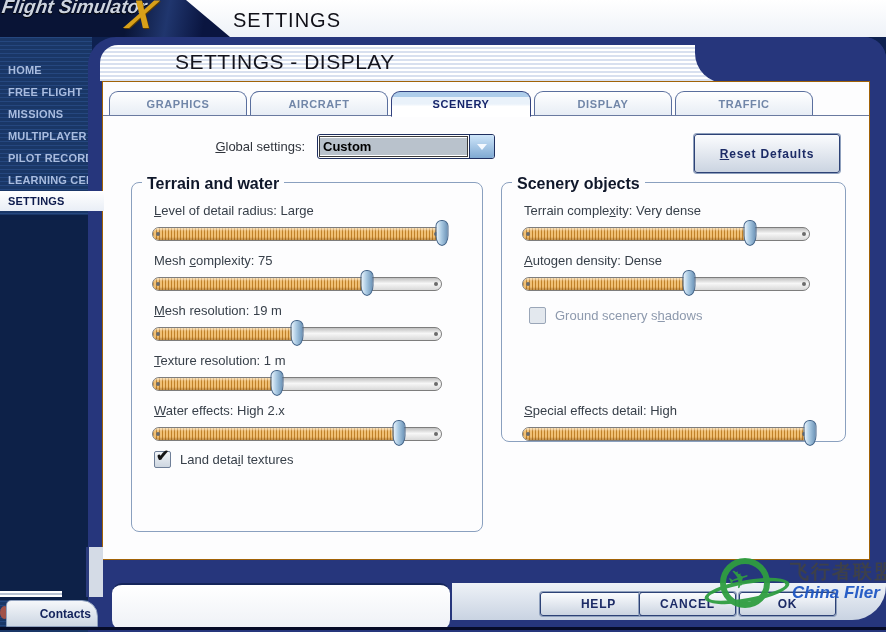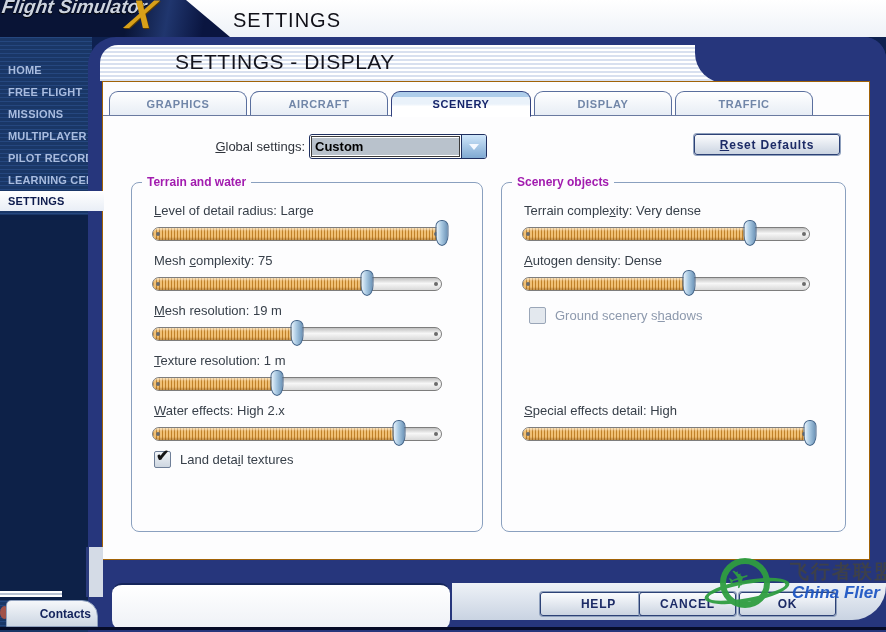--- a/index.html
+++ b/index.html
@@ -39,39 +39,39 @@
   .content{left:102px;top:81px;width:768px;height:479px;background:#fdfdfe;
       border:1px solid #a16207;box-sizing:border-box}
   .tabline{left:0;top:33px;width:766px;height:1px;background:#6a7aa0}
   .tab{top:9px;height:24px;line-height:24px;text-align:center;font-size:11px;font-weight:bold;
       letter-spacing:.6px;color:#7186a8;background:linear-gradient(#ffffff,#e7edf5);
       border:1px solid #5a6f9e;border-bottom:none;border-radius:9px 9px 0 0;box-sizing:border-box}
   .tab.active{color:#16256b;background:linear-gradient(#aecdea 0 5px,#eaf2fa 5px 12px,#ffffff 60%);
       border:1px solid #32427f;border-bottom:1px solid #ffffff;height:26px;z-index:3}
 
   .gs-label{left:30px;top:57px;width:172px;text-align:right;font-size:13px;color:#30343c}
-  .combo{left:206px;top:52px;width:176px;height:23px;border:1px solid #1f2f5f;border-radius:3px;
+  .combo{left:214px;top:52px;width:176px;height:23px;border:1px solid #1f2f5f;border-radius:3px;
       display:flex;overflow:hidden;background:#fff}
   .combo-value{flex:1;margin:1px;border:1px solid #3c3c3c;display:flex;align-items:center;overflow:hidden}
   .combo-value span{background:#b9c2cc;font-weight:bold;font-size:13px;color:#000;
       padding:1px 3px;width:100%;white-space:nowrap}
   .combo-btn{width:24px;background:linear-gradient(180deg,#cfe6fa,#7fa9d2);
       border-left:1px solid #1f2f5f;display:flex;align-items:center;justify-content:center}
   .combo-arrow{width:0;height:0;border-left:5px solid transparent;border-right:5px solid transparent;
       border-top:6px solid #f5f9ff}
 
   .btn{background:linear-gradient(#fbfcfe,#cbd4e1);border:1px solid #2d4276;border-radius:3px;
       box-shadow:0 0 0 1px #8fa0bd;color:#1c2b66;font-weight:bold;font-size:12px;letter-spacing:.8px;
       display:flex;align-items:center;justify-content:center;box-sizing:border-box}
-  .reset-btn{left:591px;top:52px;width:146px;height:21px}
+  .reset-btn{left:591px;top:52px;width:146px;height:39px}
 
   .group{border:1px solid #8aa0bf;border-radius:8px;box-sizing:border-box}
   .group-left{left:28px;top:100px;width:352px;height:350px}
-  .group-right{left:398px;top:100px;width:345px;height:350px}
-  .legend{left:10px;top:-8px;background:#fdfdfe;padding:0 5px;font-size:12px;font-weight:bold;color:#a21caf}
+  .group-right{left:398px;top:100px;width:345px;height:260px}
+  .legend{left:10px;top:-8px;background:#fdfdfe;padding:0 5px;font-size:16px;font-weight:bold;color:#0f172a}
   .slabel{left:22px;font-size:13px;color:#38404a;white-space:nowrap}
   .slider{left:20px;height:24px}
   .sl-l{width:290px}.sl-r{width:288px}
   .track{position:absolute;left:0;right:0;top:6px;height:12px;border:1px solid #7d7d7d;border-radius:7px;
       background:linear-gradient(180deg,#bfbfbf,#f7f7f7 45%,#d9d9d9);overflow:hidden}
   .track::before,.track::after{content:"";position:absolute;top:4px;width:4px;height:4px;border-radius:50%;
       background:#6b6b6b;z-index:2}
   .track::before{left:3px}.track::after{right:3px}
   .fill{height:100%;width:calc(var(--pct)*1%);
       background:repeating-linear-gradient(90deg,#c08128 0 1px,#f0c075 1px 3px);

